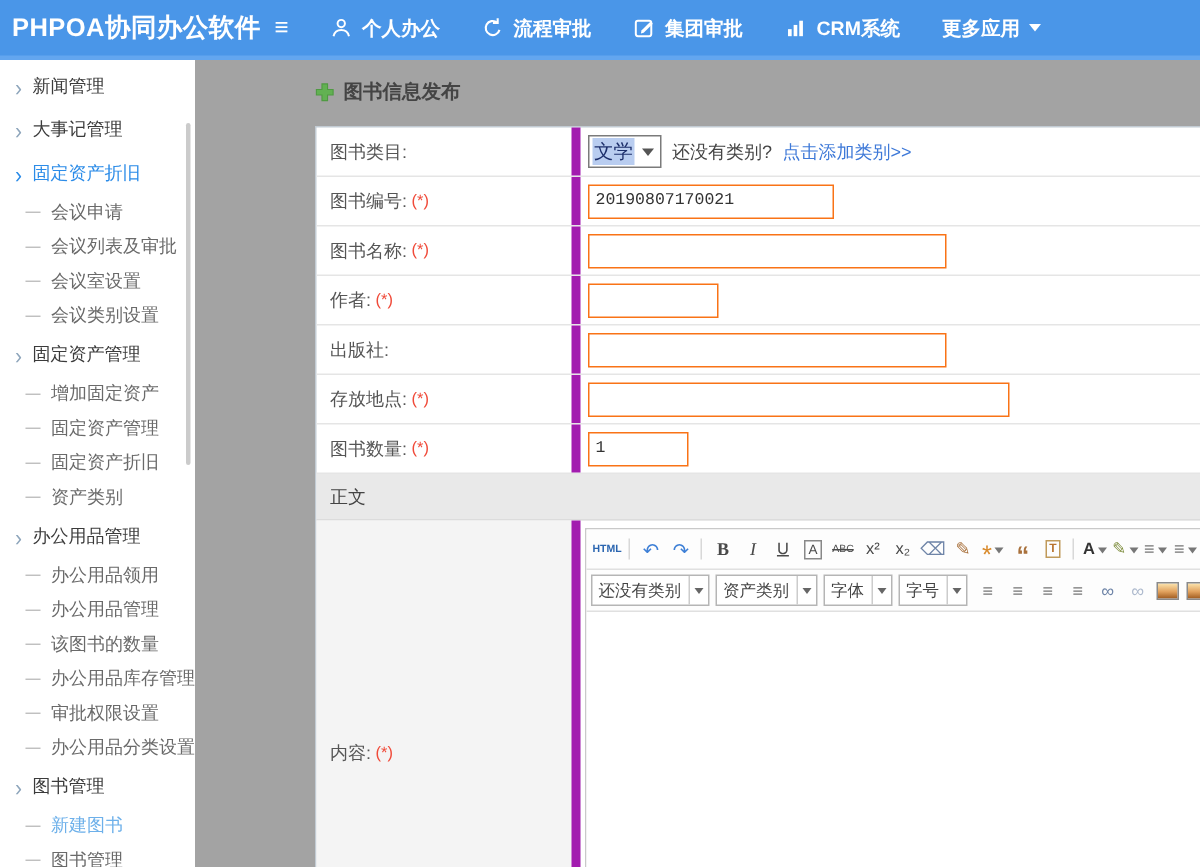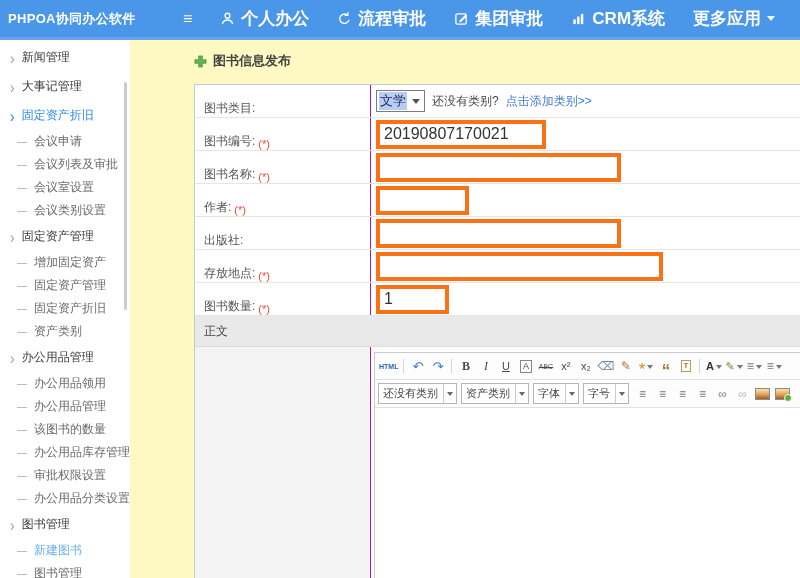--- a/index.html
+++ b/index.html
@@ -1,51 +1,51 @@
 <!DOCTYPE html>
 <html><head>
 <meta charset="utf-8">
 <style>
   html,body{margin:0;padding:0}
   body{font-family:"Liberation Sans","DejaVu Sans",sans-serif;}
   .stage{position:relative;width:800px;height:578px;overflow:hidden;background:#fff}
 
   
   .top{position:absolute;left:0;top:0;right:0;height:40px;background:#4a96e8;border-bottom:3px solid #63a6ef;box-sizing:border-box;color:#fff}
-  .logo{position:absolute;left:8px;top:0;height:37px;display:flex;align-items:center;font-size:13px;font-weight:bold;letter-spacing:.3px}
+  .logo{position:absolute;left:8px;top:0;height:37px;display:flex;align-items:center;font-size:17px;font-weight:bold;letter-spacing:.3px}
   .nav{position:absolute;left:183px;top:0;height:37px;display:flex;align-items:center}
   .burger{font-size:16px;font-weight:bold;margin-right:28px;cursor:pointer;line-height:1}
-  .nav-item{display:flex;align-items:center;gap:6px;margin-right:28px;font-size:17px;font-weight:bold;cursor:pointer;white-space:nowrap}
+  .nav-item{display:flex;align-items:center;gap:6px;margin-right:28px;font-size:13px;font-weight:bold;cursor:pointer;white-space:nowrap}
   .nav-ic{display:inline-flex;width:15px;height:15px}
   .nav-ic svg{width:15px;height:15px}
   .dcaret{width:0;height:0;border:4px solid transparent;border-top:5px solid #fff;margin-top:4px}
 
   
   .side{position:absolute;left:0;top:40px;bottom:0;width:130px;background:#fff;overflow:hidden;padding-top:3px;box-sizing:border-box}
   .side-top{height:29px;display:flex;align-items:center;padding-left:10px;gap:7px;font-size:12px;color:#3b3b3b;cursor:pointer;white-space:nowrap}
   .chev{color:#8fa6bc;font-size:14px;line-height:1;transform:scaleY(1.15)}
   .side-sub{height:23px;display:flex;align-items:center;padding-left:17px;gap:7px;font-size:12px;color:#6a6a6a;cursor:pointer;white-space:nowrap}
   .dash{color:#a8a8a8;font-size:10px}
   .active-top{color:#2c8ce8}
   .active-top .chev{color:#2c8ce8}
   .active-sub{color:#6db0ea}
   .sb-thumb{position:absolute;left:124px;top:82px;width:3px;height:228px;background:#cbcbcb;border-radius:2px}
 
   
-  .main{position:absolute;left:130px;top:40px;right:0;bottom:0;background:#fef9c3;overflow:hidden;padding:11px 0 0 64px;box-sizing:border-box}
+  .main{position:absolute;left:130px;top:40px;right:0;bottom:0;background:#a3a3a3;overflow:hidden;padding:11px 0 0 80px;box-sizing:border-box}
   .page-title{display:flex;align-items:center;gap:6px;height:20px;font-size:13px;font-weight:bold;color:#444}
   .plus-ic{display:inline-flex;width:13px;height:13px}
 
   
   .form{margin-top:13px;width:660px;background:#fff;border:1px solid #c2cbd3;border-right:none;border-bottom:none}
   .frow{display:flex;min-height:32px;border-bottom:1px solid #e5e5e5;align-items:stretch}
-  .fl{width:176px;min-width:176px;border-right:1px solid #a21caf;display:flex;align-items:flex-end;padding-left:9px;box-sizing:border-box;font-size:12px;color:#555;gap:3px}
+  .fl{width:176px;min-width:176px;border-right:6px solid #a21caf;display:flex;align-items:center;padding-left:9px;box-sizing:border-box;font-size:12px;color:#555;gap:3px}
   .req{color:#f04b3a;font-size:11px}
   .fv{flex:1;display:flex;align-items:center;padding-left:5px;gap:7px;font-size:12px;color:#444;white-space:nowrap}
-  input.txt{height:19px;border:4px solid #f97316;font-size:16px;padding:1px 4px;color:#333;background:#fff;font-family:Liberation Sans, sans-serif}
+  input.txt{height:19px;border:1px solid #f97316;font-size:11px;padding:1px 4px;color:#333;background:#fff;font-family:Liberation Mono, monospace}
   .w160{width:154px}.w237{width:229px}.w85{width:77px}.w278{width:271px}.w65{width:57px}
   .selbox{display:inline-flex;align-items:center;height:20px;border:1px solid #7b7b7b;background:#fff;padding:0 4px 0 2px;gap:5px;cursor:pointer}
   .selbox .st{background:#b9cdf0;color:#1d2f6b;font-size:13px;padding:0 1px}
   .tri{width:0;height:0;border:4px solid transparent;border-top:5px solid #555;margin-top:4px}
   .qtext{color:#444}
   .addlink{color:#3e79d8;text-decoration:none;cursor:pointer}
   .hint{color:#555}
   .section-row{background:#e9e9e9;border-bottom:1px solid #dcdcdc;height:30px;display:flex;align-items:center;padding-left:9px;font-size:12px;color:#444}
   .content-row{height:310px}
   .content-row .fl{background:#f4f4f4}

